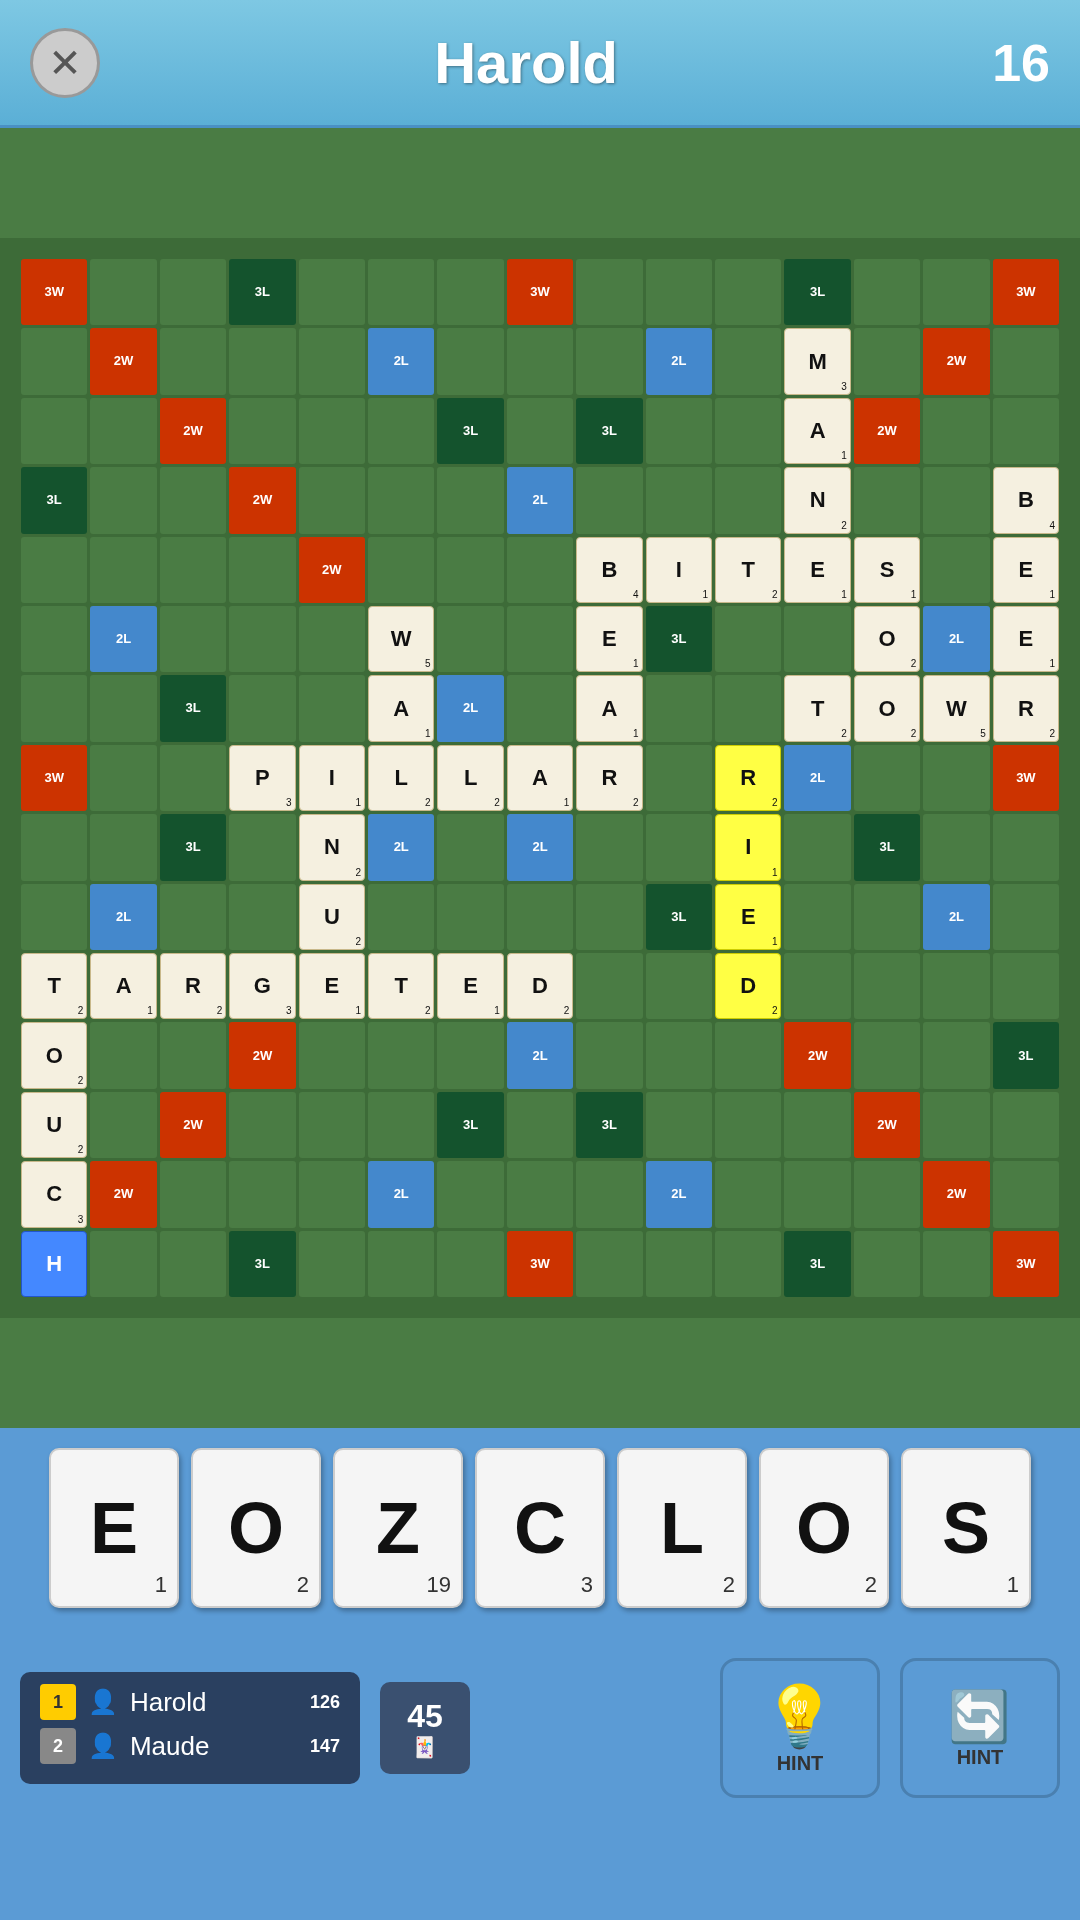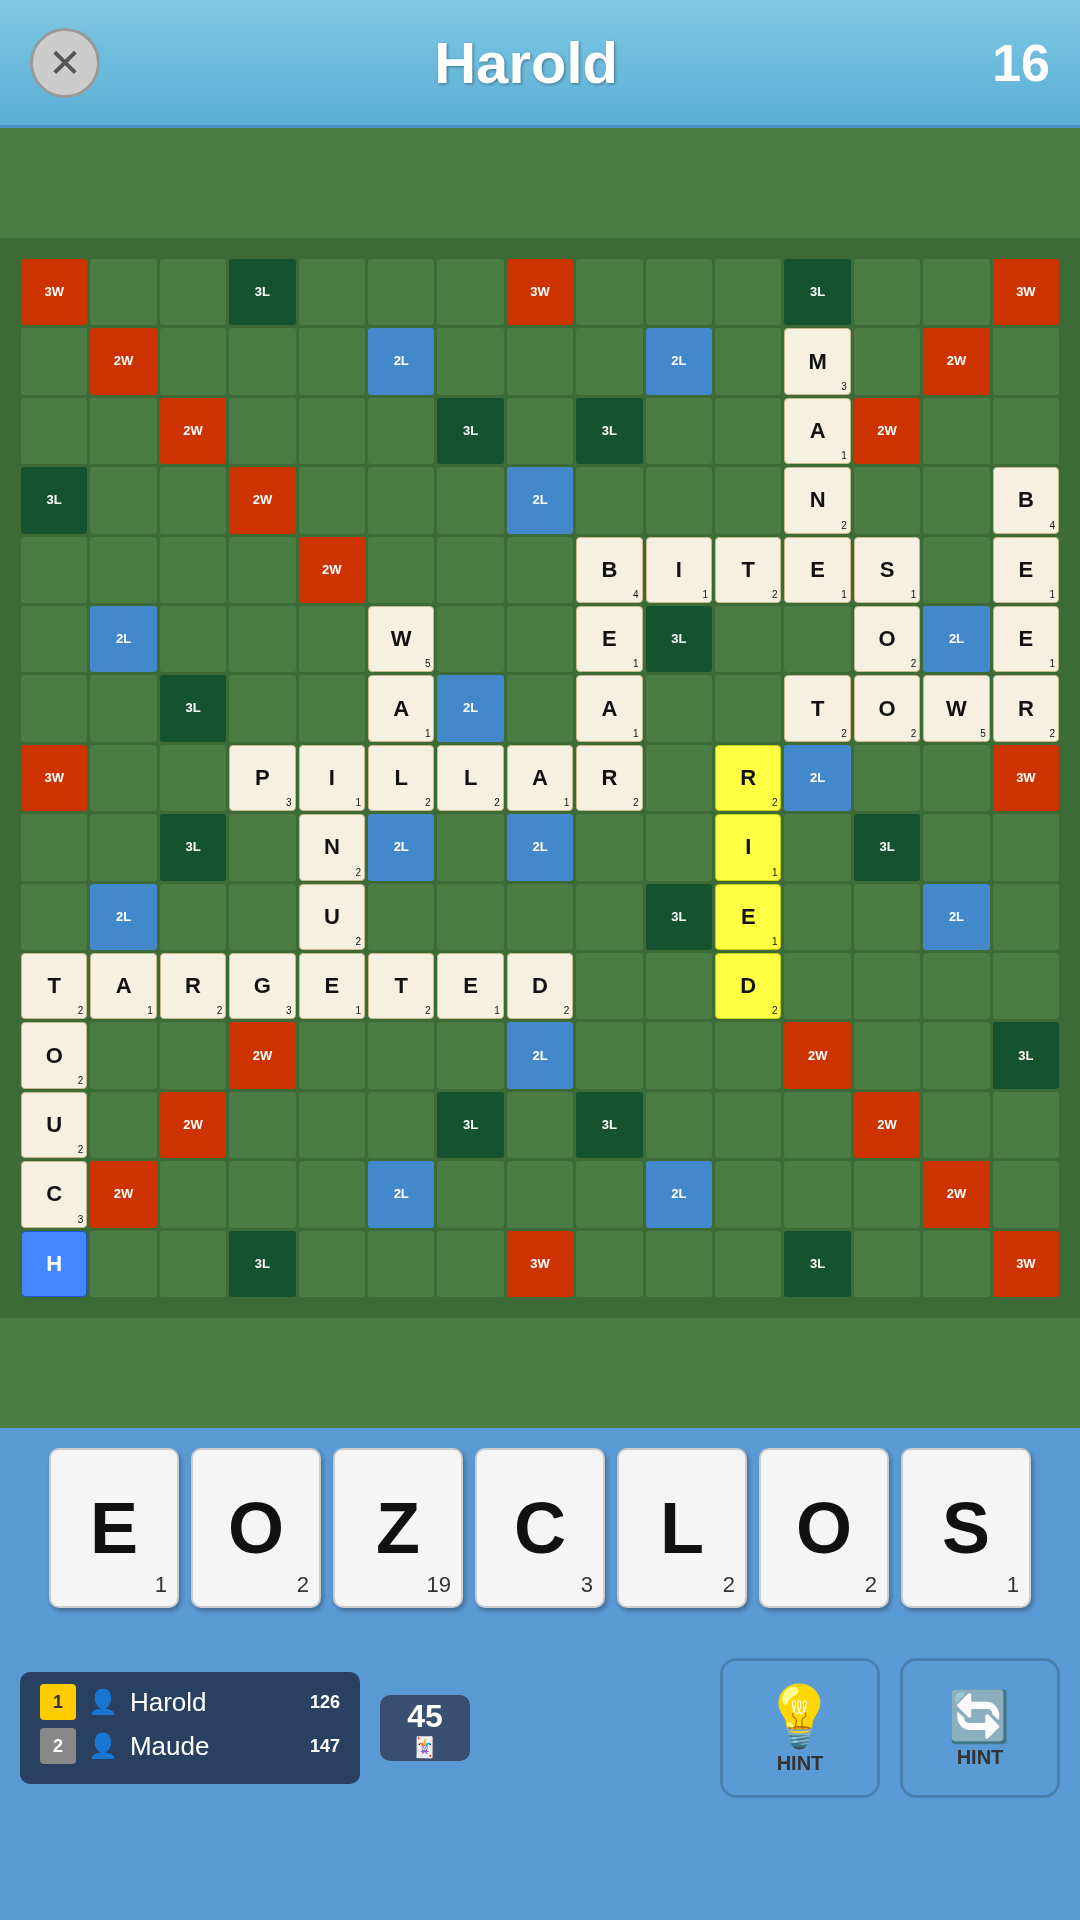--- a/index.html
+++ b/index.html
@@ -235,21 +235,21 @@
       flex: 1;
     }
     .player-score-text {
       font-size: 18px;
       font-weight: bold;
     }
     #tiles-remaining {
       background: #3a5070;
       border-radius: 10px;
       width: 90px;
-      height: 66px;
+      height: 92px;
       display: flex;
       flex-direction: column;
       align-items: center;
       justify-content: center;
       color: white;
     }
     .tiles-num { font-size: 32px; font-weight: bold; }
     .tiles-icon { font-size: 20px; }
     #hint-btn {
       background: #5b9bd5;

